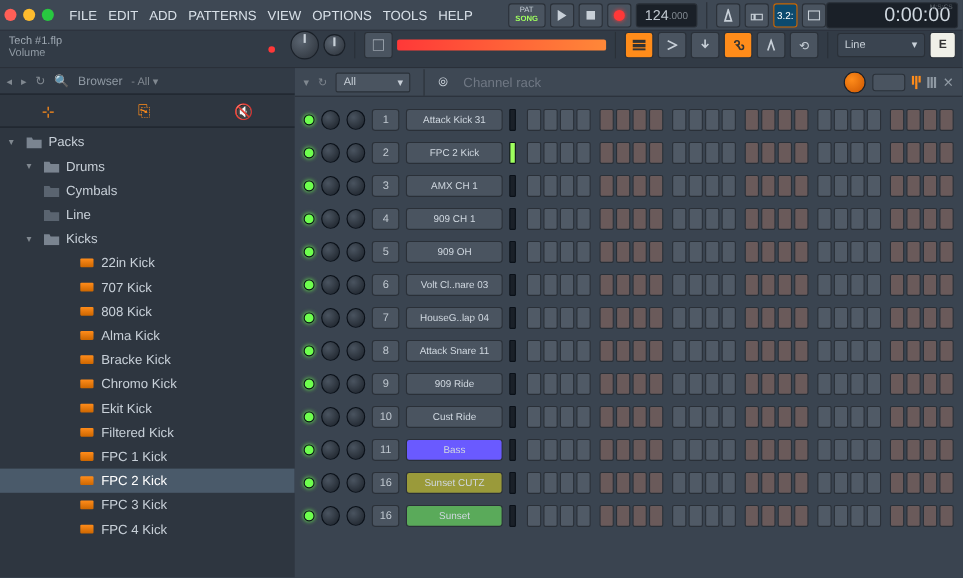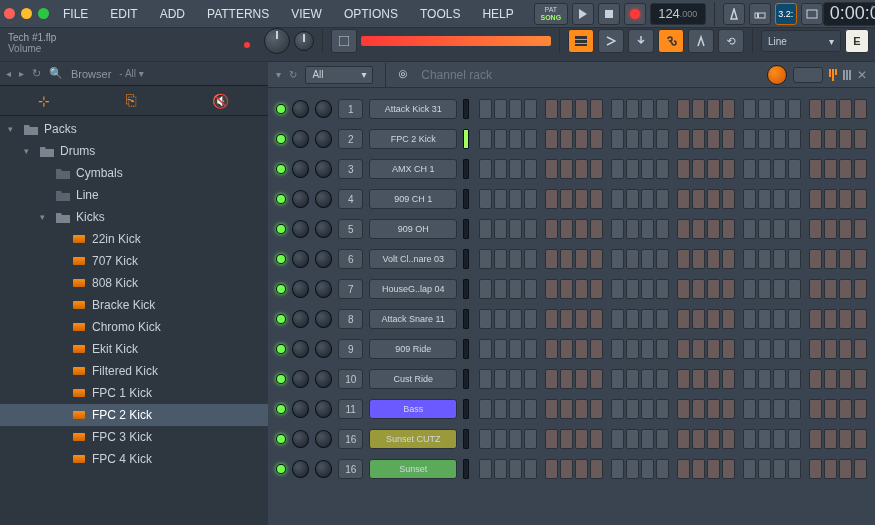--- a/index.html
+++ b/index.html
@@ -1,23 +1,23 @@
 <!DOCTYPE html>
 <html><head>
 <meta charset="utf-8">
 <style>
 *{margin:0;padding:0;box-sizing:border-box;font-family:Arial,sans-serif;user-select:none}
 body{background:#3a4450;width:875px;height:525px;overflow:hidden;font-size:11px;color:#c8d0d8}
 .topbar{height:28px;background:#3e4854;display:flex;align-items:center;padding:0 4px;border-bottom:1px solid #2a3038}
 .traffic{display:flex;gap:6px;margin-right:10px}
 .tdot{width:11px;height:11px;border-radius:50%}
 .red{background:#ff5f57}.yellow{background:#febc2e}.green{background:#28c840}
-.menu{display:flex;gap:14px}
+.menu{display:flex;gap:2px}
 .menu span{padding:4px 4px;font-size:12px;color:#d8e0e8;cursor:pointer}
-.transport{display:flex;align-items:center;gap:4px;margin-left:16px}
+.transport{display:flex;align-items:center;gap:4px;margin-left:28px}
 .patbtn{width:34px;height:22px;background:#4a5460;border:1px solid #2a3038;border-radius:3px;display:flex;flex-direction:column;align-items:center;justify-content:center;font-size:7px;line-height:8px}
 .patbtn .pat{color:#c8d0d8}
 .patbtn .song{color:#9eff5e;font-weight:bold}
 .tbtn{width:22px;height:22px;background:#4a5460;border:1px solid #2a3038;border-radius:3px;display:flex;align-items:center;justify-content:center;cursor:pointer}
 .rec{width:10px;height:10px;border-radius:50%;background:#ff3838;box-shadow:0 0 4px #ff3838}
 .tempo{width:56px;height:22px;background:#1a2028;border:1px solid #2a3038;border-radius:3px;display:flex;align-items:center;justify-content:center;font-family:monospace;font-size:13px;color:#c0c8d0}
 .tempo .dec{font-size:9px;color:#808890}
 .tbtn.orange{background:#0c4a6e;border-color:#cc6600}
 .timer{margin-left:auto;width:130px;height:24px;background:#1a2028;border:1px solid #2a3038;border-radius:3px;display:flex;align-items:center;justify-content:flex-end;padding:0 6px;font-family:monospace;font-size:18px;color:#d0d8e0;position:relative}
 .timer .label{position:absolute;top:1px;right:4px;font-size:6px;color:#606870}
@@ -44,21 +44,21 @@
 .browsehdr .all{font-size:10px;color:#808890}
 .iconrow{height:30px;display:flex;align-items:center;justify-content:space-around;border-bottom:1px solid #1a2028}
 .iconrow span{color:#ff8c1a;font-size:14px;cursor:pointer}
 .tree{flex:1;overflow-y:auto;padding:2px 0}
 .tree-item{display:flex;align-items:center;height:22px;padding:0 8px;cursor:pointer;gap:6px;font-size:12px}
 .tree-item.selected{background:#4a5a6a;color:#fff}
 .tree-item .exp{width:10px;font-size:9px;color:#808890}
 .tree-item .ficon{width:14px;display:flex;align-items:center;justify-content:center}
 .waveicon{width:12px;height:8px;background:linear-gradient(#ff8c1a,#cc6600);border-radius:1px}
 .indent1{padding-left:24px}
-.indent2{padding-left:40px}
+.indent2{padding-left:24px}
 .indent3{padding-left:56px}
 .channelrack{flex:1;background:#3a4450;display:flex;flex-direction:column;overflow:hidden}
 .crtoolbar{height:26px;background:#3e4854;display:flex;align-items:center;padding:0 8px;gap:8px;border-bottom:1px solid #2a3038}
 .crtoolbar .arrow{font-size:10px;color:#808890;cursor:pointer}
 .alldrop{width:68px;height:18px;background:#4a5460;border:1px solid #2a3038;border-radius:2px;display:flex;align-items:center;padding:0 6px;font-size:10px;justify-content:space-between}
 .crtitle{color:#707884;font-size:12px;margin-left:6px}
 .crright{margin-left:auto;display:flex;gap:6px;align-items:center}
 .crright .knobsmall{width:20px;height:20px;border-radius:50%;background:radial-gradient(circle at 35% 35%,#ff8c1a,#cc5500);border:1px solid #1a2028}
 .crright .bars{display:flex;gap:1px}
 .crright .bar{width:2px;background:#ff8c1a}
@@ -288,20 +288,27 @@
           <span class="ficon">
             <div class="waveicon"></div>
           </span>
           <span>808 Kick</span>
         </div>
         <div class="tree-item indent3">
           <span class="exp"></span>
           <span class="ficon">
             <div class="waveicon"></div>
           </span>
+          <span>Alma Kick</span>
+        </div>
+        <div class="tree-item indent3">
+          <span class="exp"></span>
+          <span class="ficon">
+            <div class="waveicon"></div>
+          </span>
           <span>Bracke Kick</span>
         </div>
         <div class="tree-item indent3">
           <span class="exp"></span>
           <span class="ficon">
             <div class="waveicon"></div>
           </span>
           <span>Chromo Kick</span>
         </div>
         <div class="tree-item indent3">

